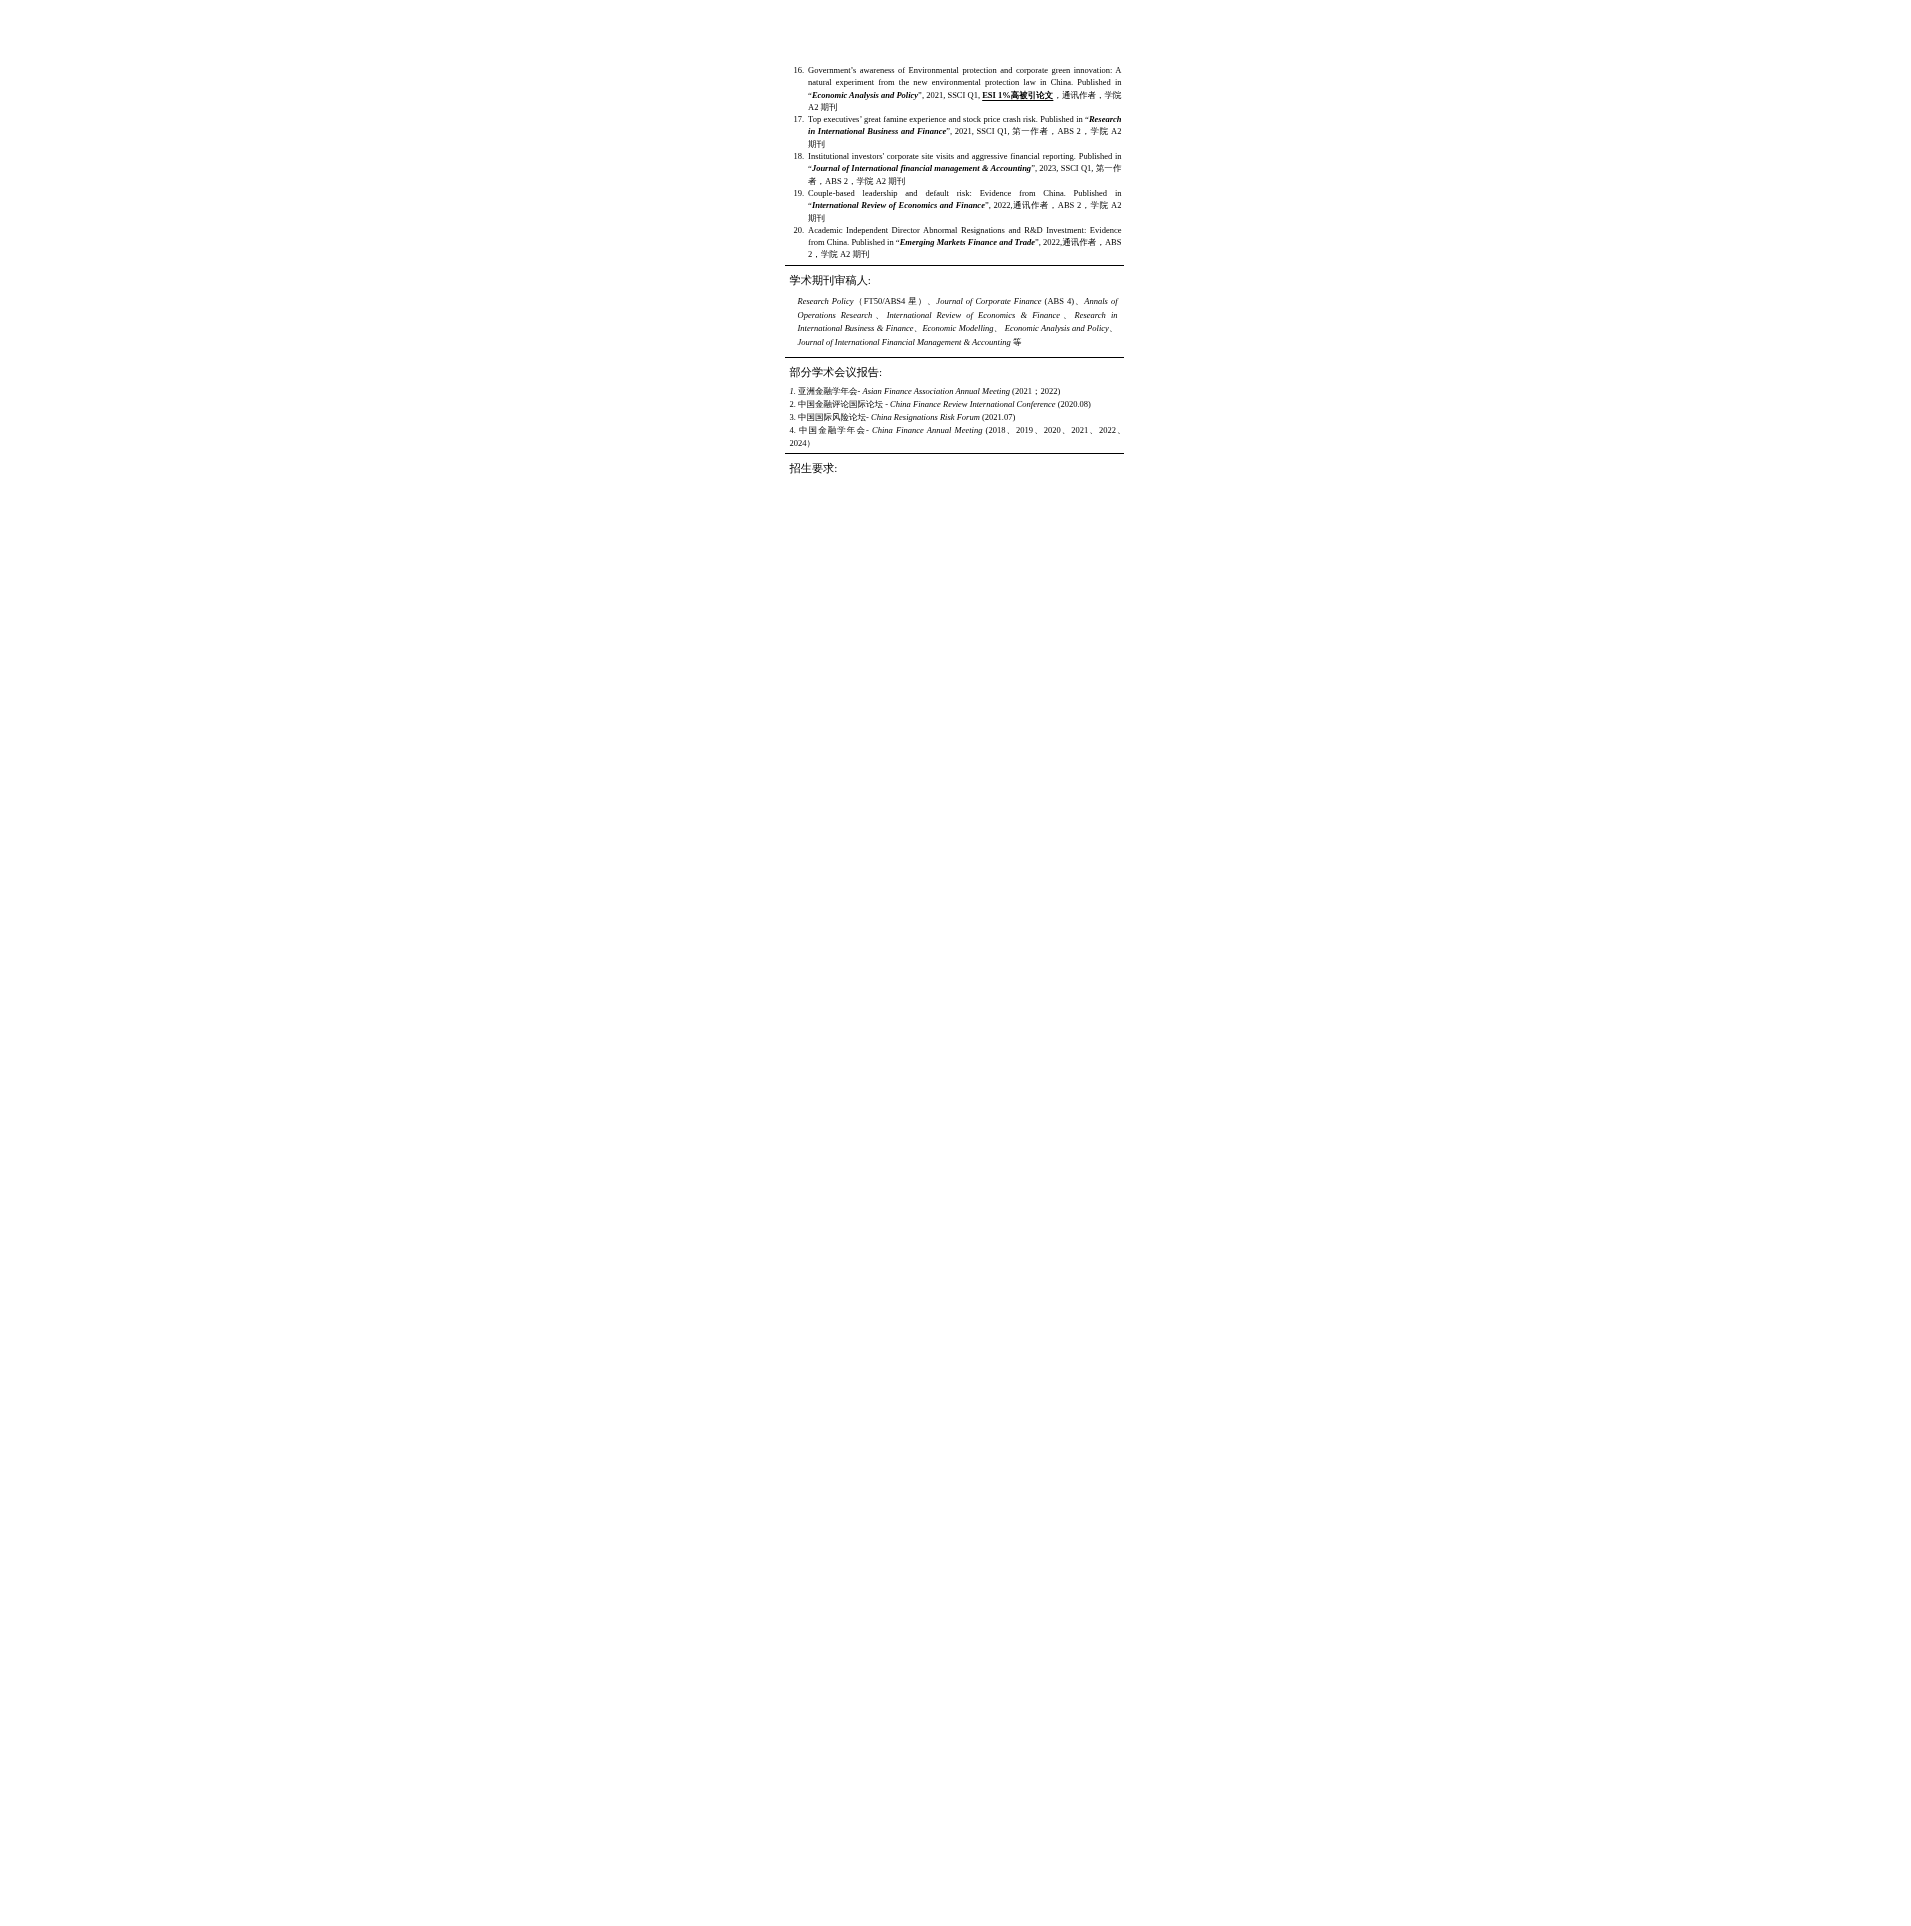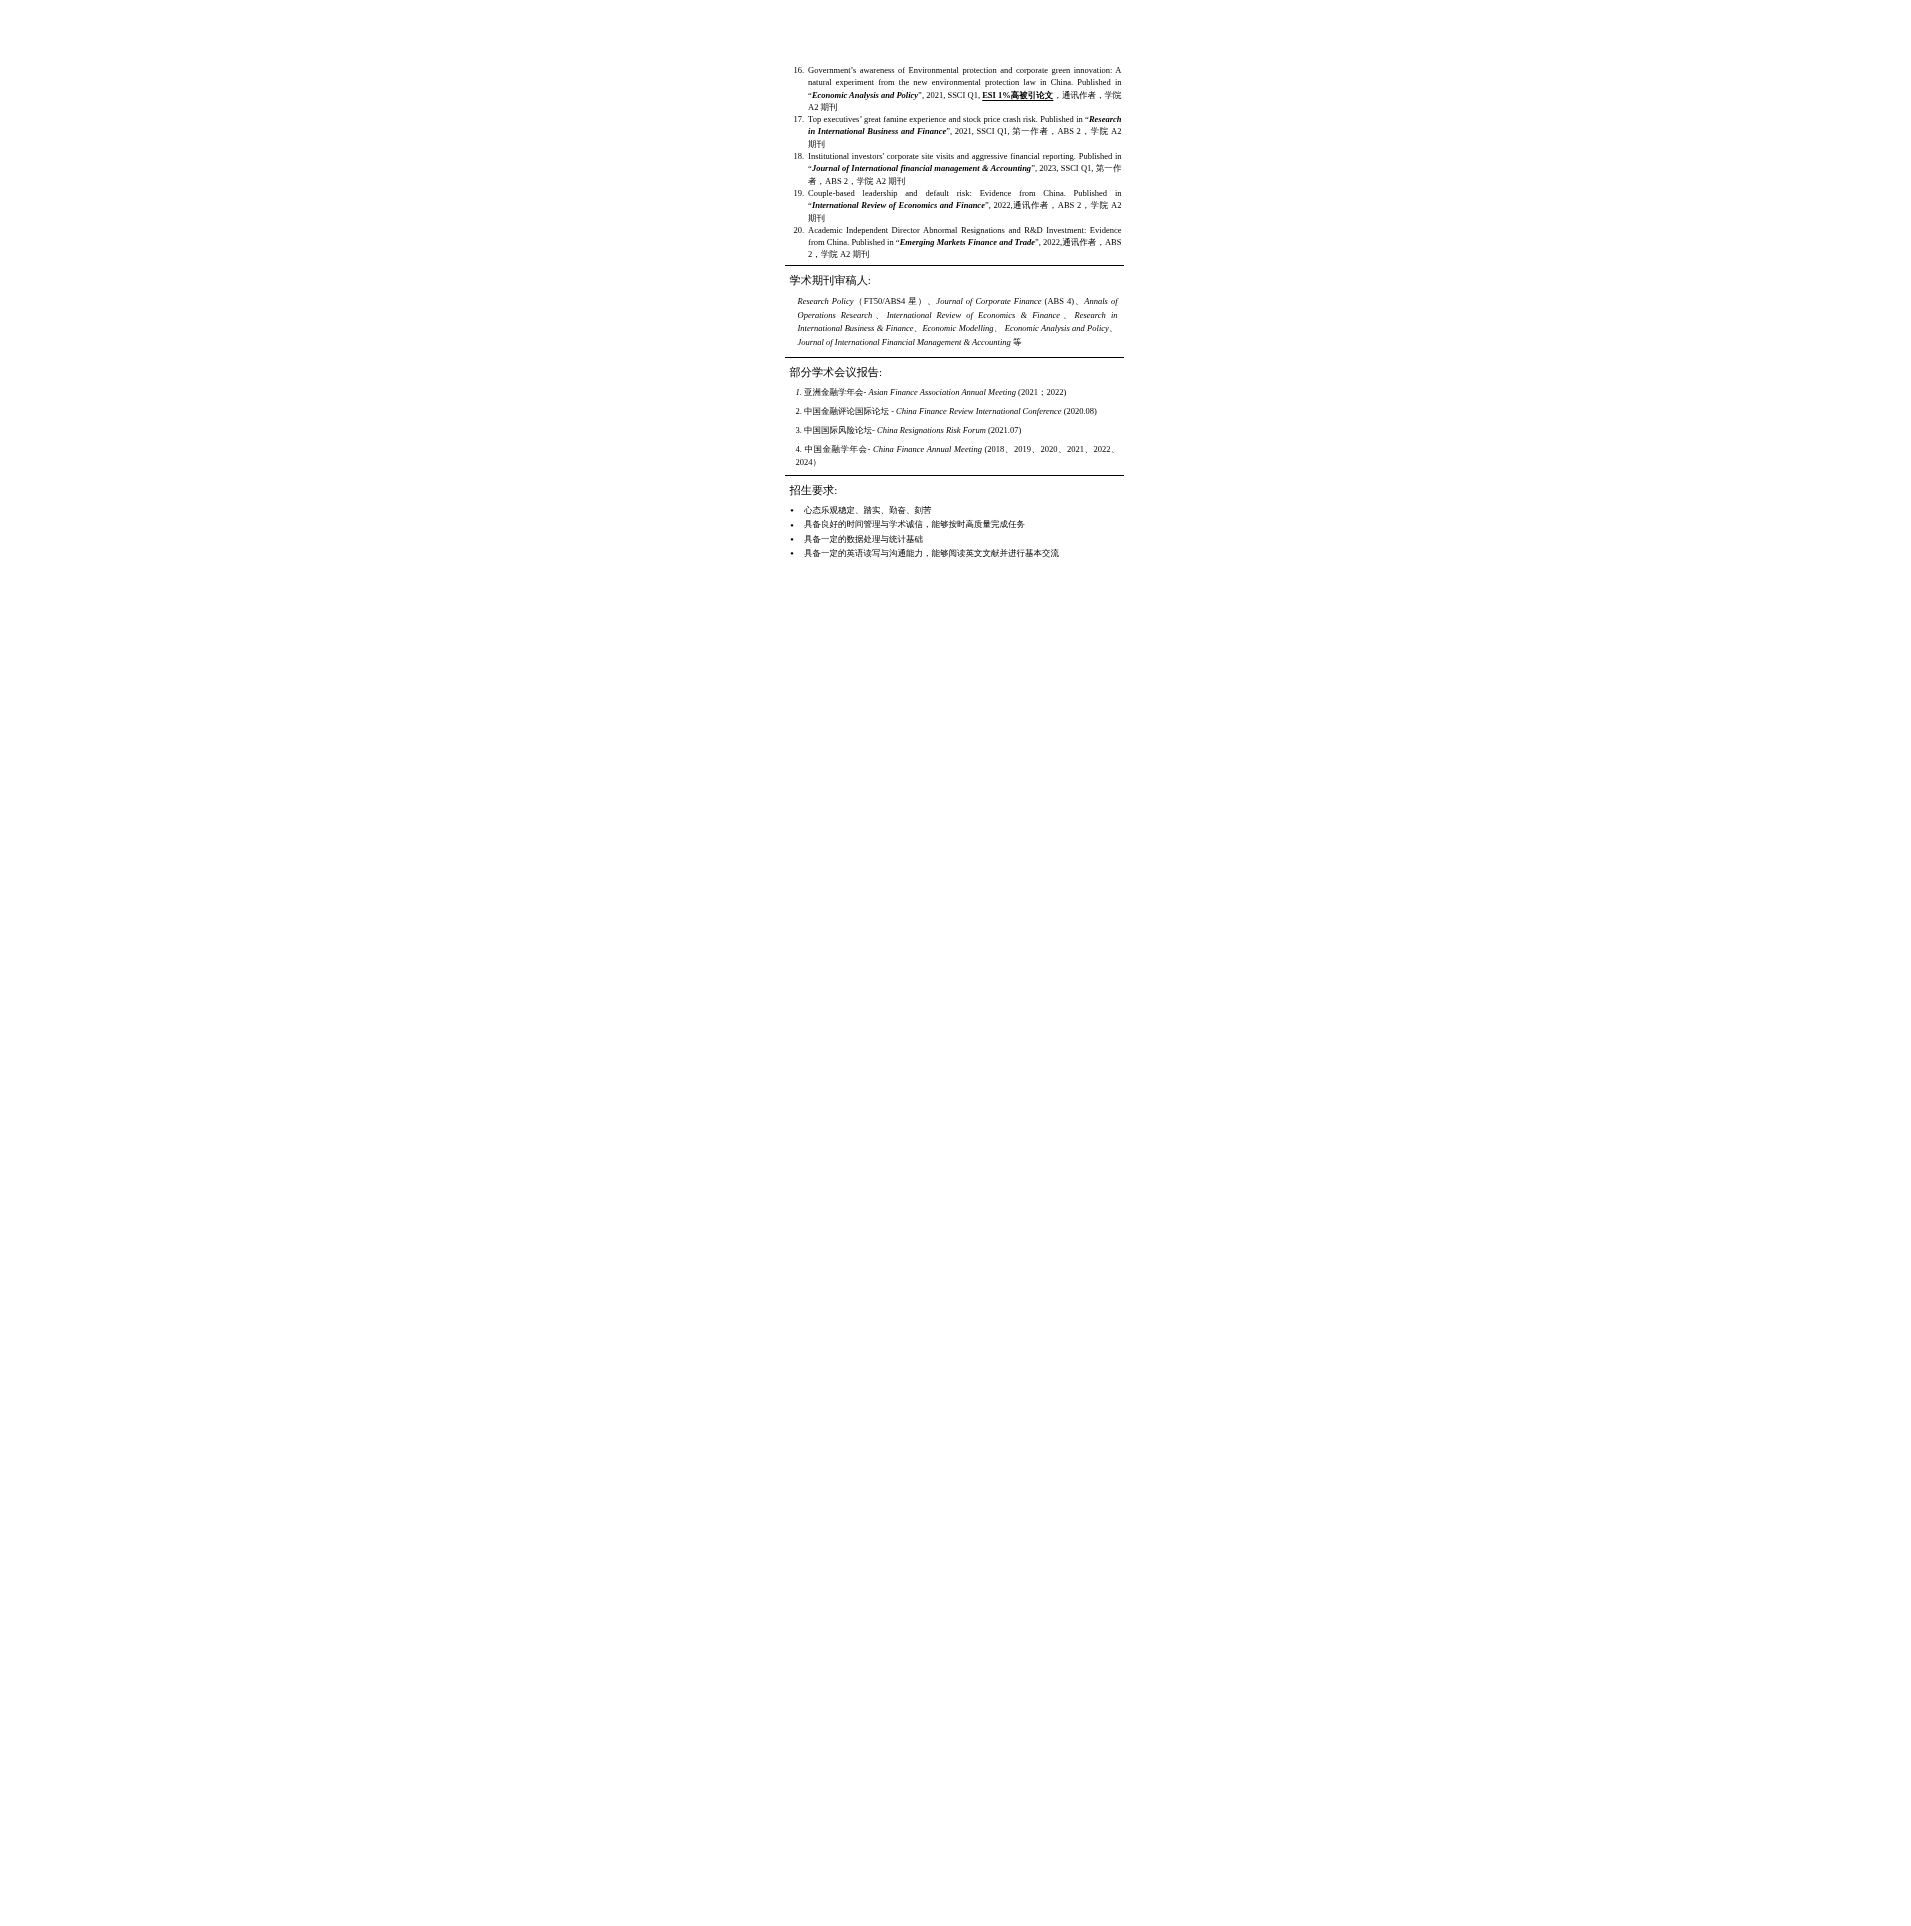--- a/index.html
+++ b/index.html
@@ -41,21 +41,21 @@
     line-height:14.6px;
   }
   .para{
     text-align:justify;
     line-height:13.5px;
     margin:8px;
   }
   .conf{
     text-align:justify;
     line-height:13px;
-    margin:6px;
+    margin:0;
   }
   .reqs{list-style:none;margin:1.5px 0 0 0;padding:0;}
   .reqs li{
     position:relative;
     padding-left:14.6px;
     line-height:14.3px;
     text-align:justify;
   }
   .reqs li .bullet{
     position:absolute;
@@ -91,21 +91,15 @@
       <p class="conf"><span class="i">1. </span><span>亚洲金融学年会- </span><span class="i">Asian Finance Association Annual Meeting</span><span> (2021；2022)</span></p>
       <p class="conf"><span>2. </span><span>中国金融评论国际论坛 - </span><span class="i">China Finance Review International Conference</span><span> (2020.08)</span></p>
       <p class="conf"><span>3. </span><span>中国国际风险论坛- </span><span class="i">China Resignations Risk Forum</span><span> (2021.07)</span></p>
       <p class="conf"><span>4. </span><span>中国金融学年会- </span><span class="i">China Finance Annual Meeting</span><span> (2018、2019、2020、2021、2022、2024）</span></p>
     </div>
 
   <hr class="rule">
 
   <h2 class="sec">招生要求:</h2>
 
-  <ul class="reqs" id="req-list">
-      <li><span class="bullet">●</span><span>心态乐观稳定、踏实、勤奋、刻苦</span></li>
-      <li><span class="bullet">●</span><span>具备良好的时间管理与学术诚信，能够按时高质量完成任务</span></li>
-      <li><span class="bullet">●</span><span>具备一定的数据处理与统计基础</span></li>
-      <li><span class="bullet">●</span><span>具备一定的英语读写与沟通能力，能够阅读英文文献并进行基本交流</span></li>
-    </ul>
 
 </div>
 
 
 </body></html>

